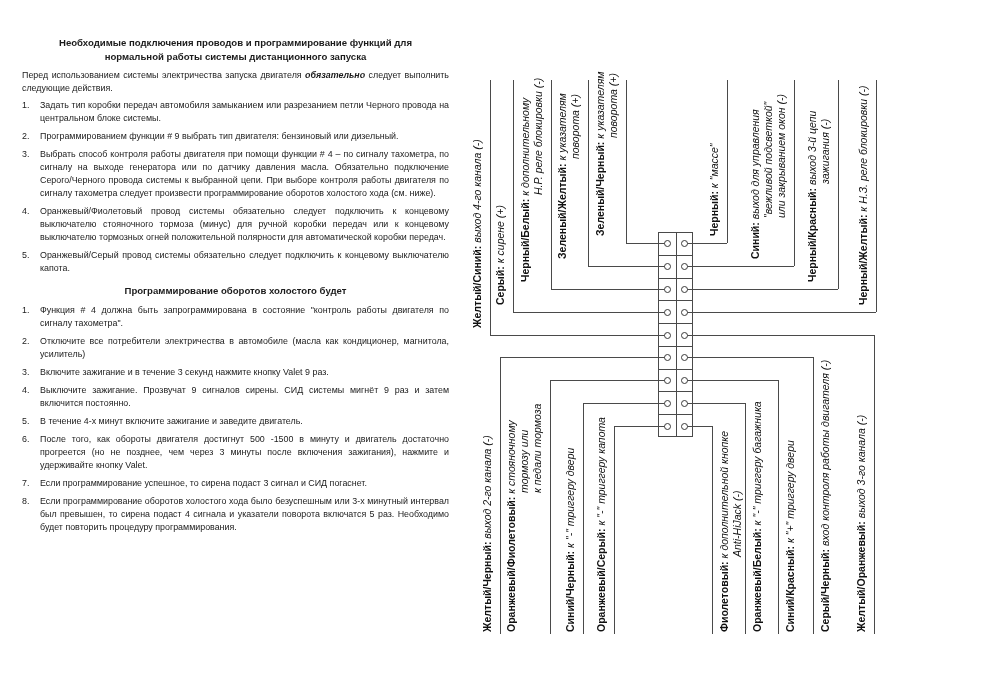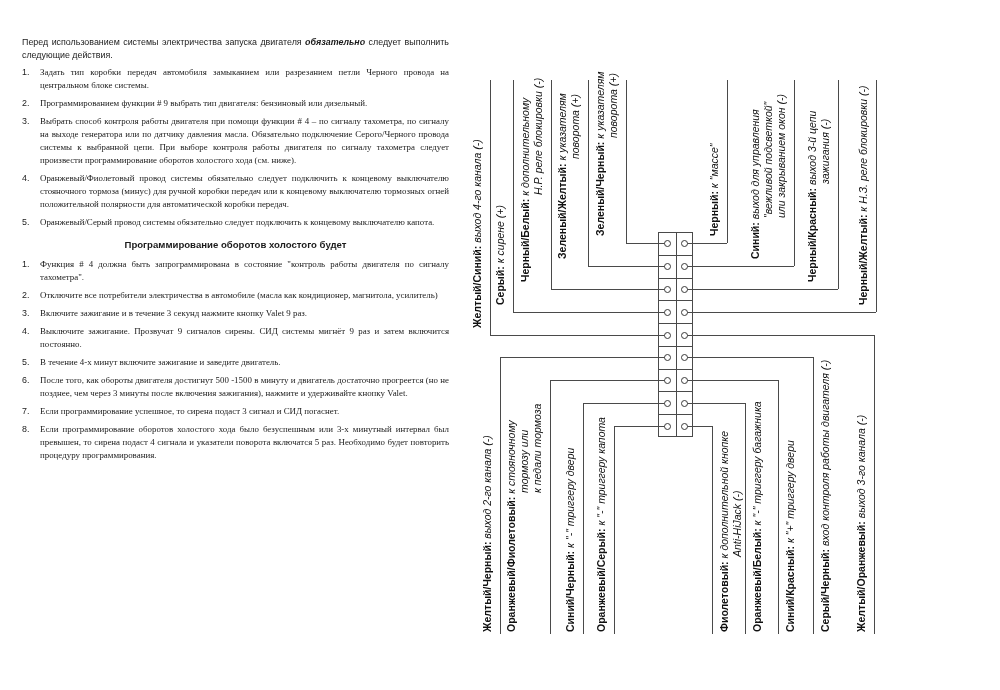--- a/index.html
+++ b/index.html
@@ -5,39 +5,40 @@
   html,body{margin:0;padding:0;background:#fff;}
   .sheet{position:relative;width:1000px;height:690px;background:#ffffff;overflow:hidden;
          font-family:"Liberation Sans",sans-serif;color:#1b1b1b;}
   
   .doc{position:absolute;left:22px;top:36px;width:427px;font-size:8.9px;line-height:13px;}
   .doc-title{font-weight:bold;font-size:9.6px;line-height:13.5px;text-align:center;margin:0 0 6px 0;}
   .intro{margin:0 0 4px 0;text-align:justify;}
   .list{margin:0;padding:0;list-style:none;}
   .item{display:flex;margin:0 0 5px 0;}
   .num{width:18px;flex:0 0 18px;}
-  .txt{flex:1;text-align:justify;font-family:Liberation Serif, serif;}
+  .txt{flex:1;text-align:justify;}
   .sub-title{font-weight:bold;font-size:9.6px;text-align:center;margin:9px 0 7px 0;}
   .bi{font-weight:bold;font-style:italic;}
   
   .diagram{position:absolute;left:0;top:0;width:1000px;height:690px;}
   .wire{position:absolute;background:#4a4a4a;}
   .block-frame{position:absolute;border:1px solid #4a4a4a;background:transparent;}
   .pin{position:absolute;width:5px;height:5px;border:1px solid #3a3a3a;border-radius:50%;background:#fff;}
   .vlabel{position:absolute;transform:rotate(-90deg);transform-origin:0 0;
           font-size:10.5px;line-height:13px;white-space:pre-line;width:330px;color:#111;}
   .wname{font-weight:bold;}
   .wdesc{font-style:italic;}
 </style>
 </head>
 <body>
 
 <div class="sheet">
 
   <div class="doc">
+    <h1 class="doc-title"><span>Необходимые подключения проводов и программирование функций для</span><br><span>нормальной работы системы дистанционного запуска</span></h1>
     <p class="intro"><span>Перед использованием системы электричества запуска двигателя </span><span class="bi">обязательно</span><span> следует выполнить следующие действия.</span></p>
 
     <div class="list">
       <div class="item">
           <span class="num">1.</span>
           <div class="txt">Задать тип коробки передач автомобиля замыканием или разрезанием петли Черного провода на центральном блоке системы.</div>
         </div>
       <div class="item">
           <span class="num">2.</span>
           <div class="txt">Программированием функции # 9 выбрать тип двигателя: бензиновый или дизельный.</div>

